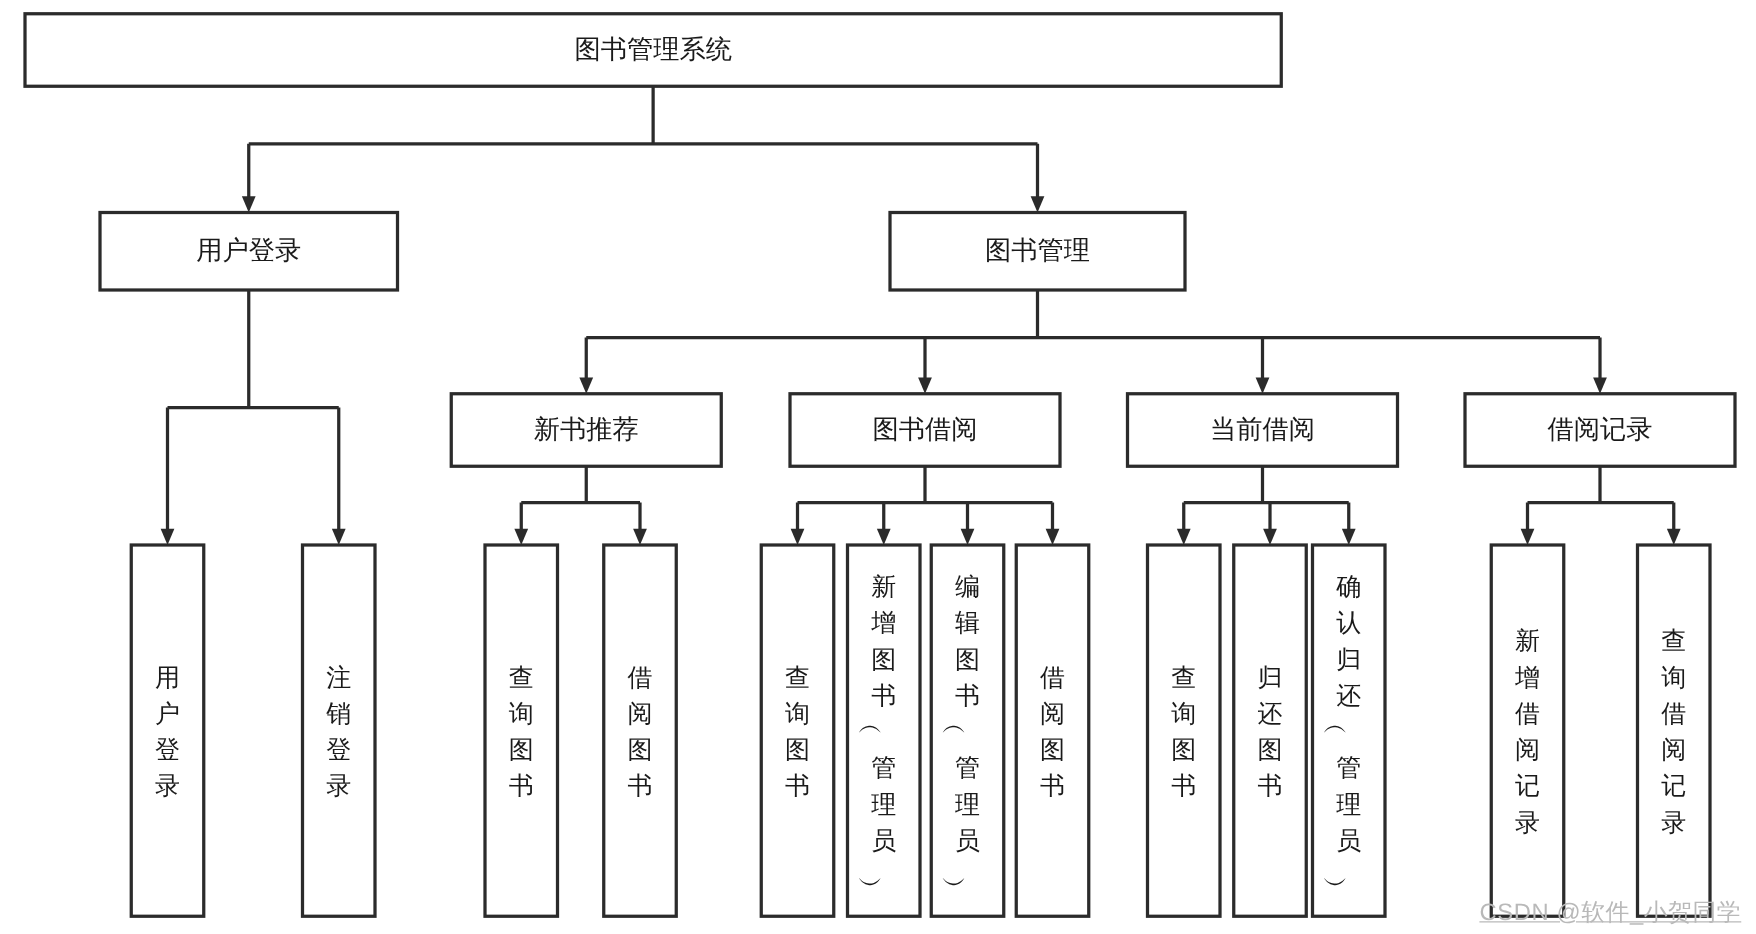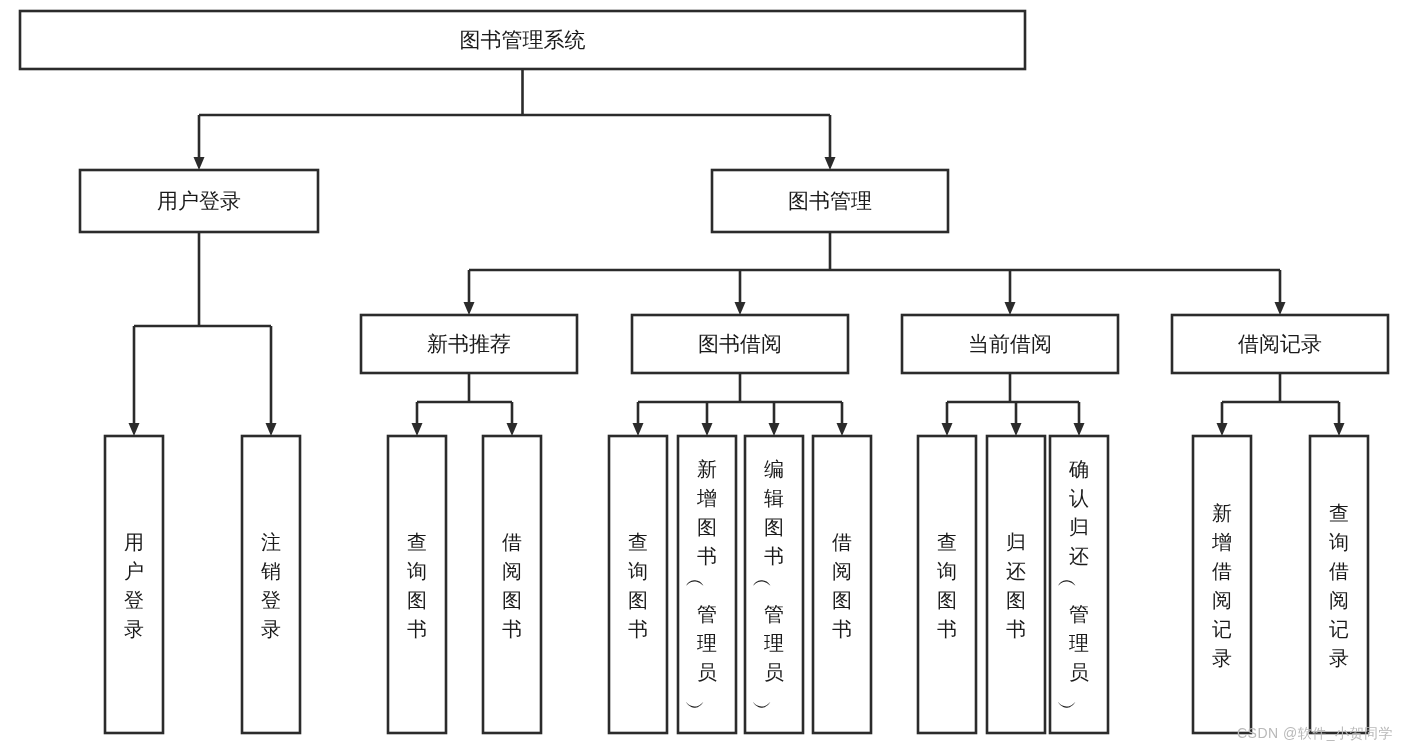--- a/index.html
+++ b/index.html
@@ -53,25 +53,26 @@
     font-family: "Liberation Sans", "DejaVu Sans", sans-serif;
     font-size: 20px;
     fill: #1a1a1a;
     text-anchor: middle;
   }
   .watermark {
     position: absolute;
     right: 12px;
     bottom: 4px;
     font-family: "Liberation Sans", "DejaVu Sans", sans-serif;
-    font-size: 14px;
+    font-size: 19px;
     color: #b9b9b9;
     letter-spacing: 0.5px;
     white-space: nowrap;
     user-select: none;
+    text-decoration: underline;
   }
 </style>
 </head>
 <body>
 
 <div id="diagram-root">
   <svg id="flow" viewBox="0 0 1405 747" xmlns="http://www.w3.org/2000/svg">
     <g id="edges-layer">
         <g>
           <line x1="522.5" y1="69" x2="522.5" y2="115" class="connector"></line>

